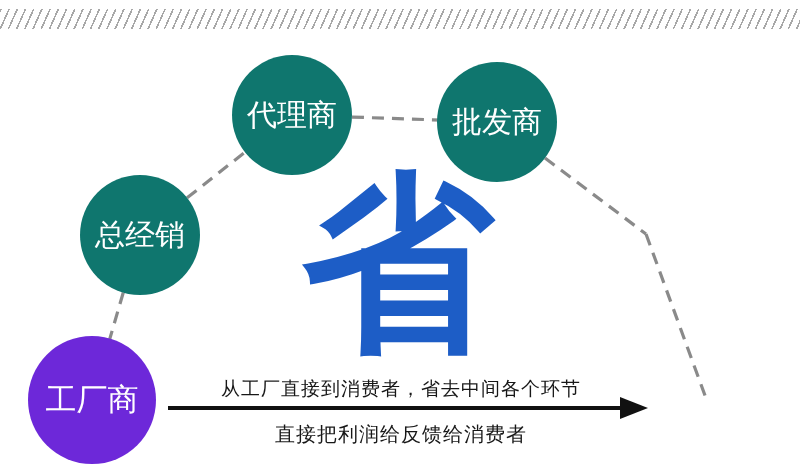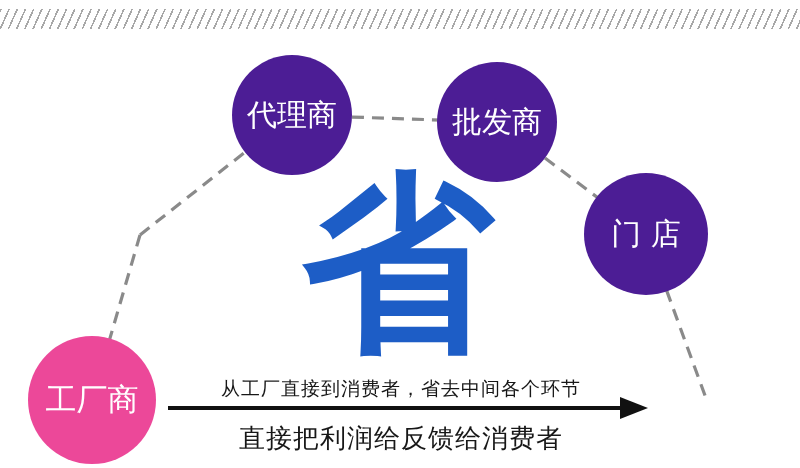--- a/index.html
+++ b/index.html
@@ -39,22 +39,22 @@
   .node {
     position: absolute;
     border-radius: 50%;
     display: flex;
     align-items: center;
     justify-content: center;
     color: #ffffff;
     z-index: 3;
     white-space: nowrap;
   }
-  .node.gray  { background: #4c1d95; width: 120px; height: 120px; font-size: 30px; }
-  .node.blue  { background: #ec4899; width: 128px; height: 128px; font-size: 31px; }
+  .node.gray  { background: #0f766e; width: 120px; height: 120px; font-size: 30px; }
+  .node.blue  { background: #6d28d9; width: 128px; height: 128px; font-size: 31px; }
   .n-zong     { left: 80px;  top: 175px; }
   .n-daili    { left: 232px; top: 55px;  }
   .n-pifa     { left: 437px; top: 62px; font-family: Liberation Mono, monospace;  }
   .n-mendian  { left: 584px; top: 173px; width: 124px !important; height: 122px !important; }
   .n-factory  { left: 28px;  top: 336px; }
   .n-consumer { left: 643px; top: 337px; }
   
   .sheng {
     position: absolute;
     left: 288px;
@@ -74,21 +74,21 @@
   .slogan-line1, .slogan-line2 {
     position: absolute;
     left: 155px;
     width: 492px;
     text-align: center;
     color: #171717;
     z-index: 2;
     letter-spacing: 1px;
   }
   .slogan-line1 { top: 376px; font-size: 19px; }
-  .slogan-line2 { top: 421px; font-size: 26px; }
+  .slogan-line2 { top: 421px; font-size: 20px; }
 </style>
 </head>
 <body>
 
 <div class="canvas">
 
   <div class="hatch"></div>
 
   <svg class="lines-layer" width="800" height="468" viewBox="0 0 800 468">
 
@@ -99,32 +99,32 @@
       <line x1="497" y1="122" x2="646" y2="234"></line>
       <line x1="646" y1="234" x2="707" y2="401"></line>
     </g>
 
     <g>
       <line x1="168" y1="408" x2="624" y2="408" stroke="#111111" stroke-width="4"></line>
       <polygon points="620,397 648,408 620,419" fill="#111111"></polygon>
     </g>
   </svg>
 
+  <div class="node gray n-zong">
+    <span>总经销</span>
+  </div>
 
   <div class="node gray n-daili">
     <span>代理商</span>
   </div>
 
   <div class="node gray n-pifa">
     <span>批发商</span>
   </div>
 
-  <div class="node gray n-mendian">
-    <span>门 店</span>
-  </div>
 
   <div class="node blue n-factory">
     <span>工厂商</span>
   </div>
 
 
   <div class="sheng">
     <span>省</span>
   </div>
 

